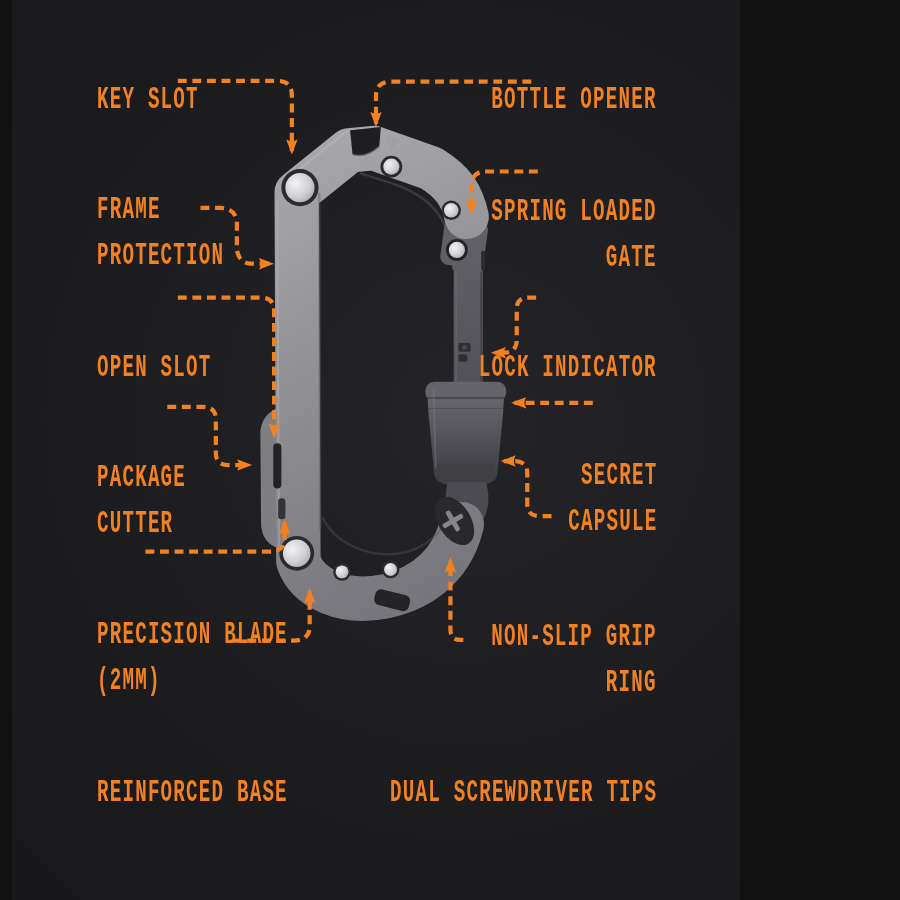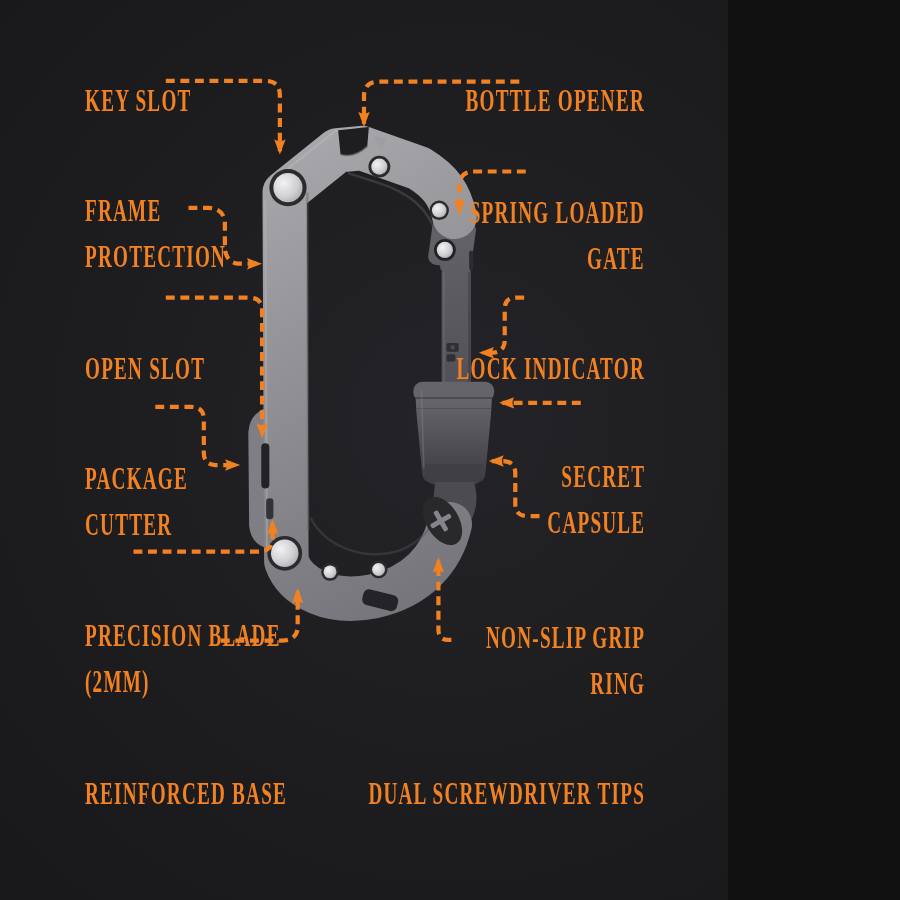--- a/index.html
+++ b/index.html
@@ -5,21 +5,22 @@
   :root{
     --accent:#f28122;
     --bg:#1c1c1e;
   }
   html,body{margin:0;padding:0;background:#111;}
   #stage{
     position:relative;
     width:728px;height:900px;
     overflow:hidden;
     background:radial-gradient(circle at 450px 420px,#242428 0%,#1d1d20 55%,#18181b 100%);
-    font-family:Liberation Serif, serif;
+    font-family:Liberation Mono, monospace;
+    margin-left:12px;
   }
   #scene{position:absolute;inset:0;}
   .lbl{
     position:absolute;
     color:var(--accent);
     font-weight:bold;
     font-size:32px;
     line-height:46px;
     letter-spacing:2px;
     white-space:nowrap;

